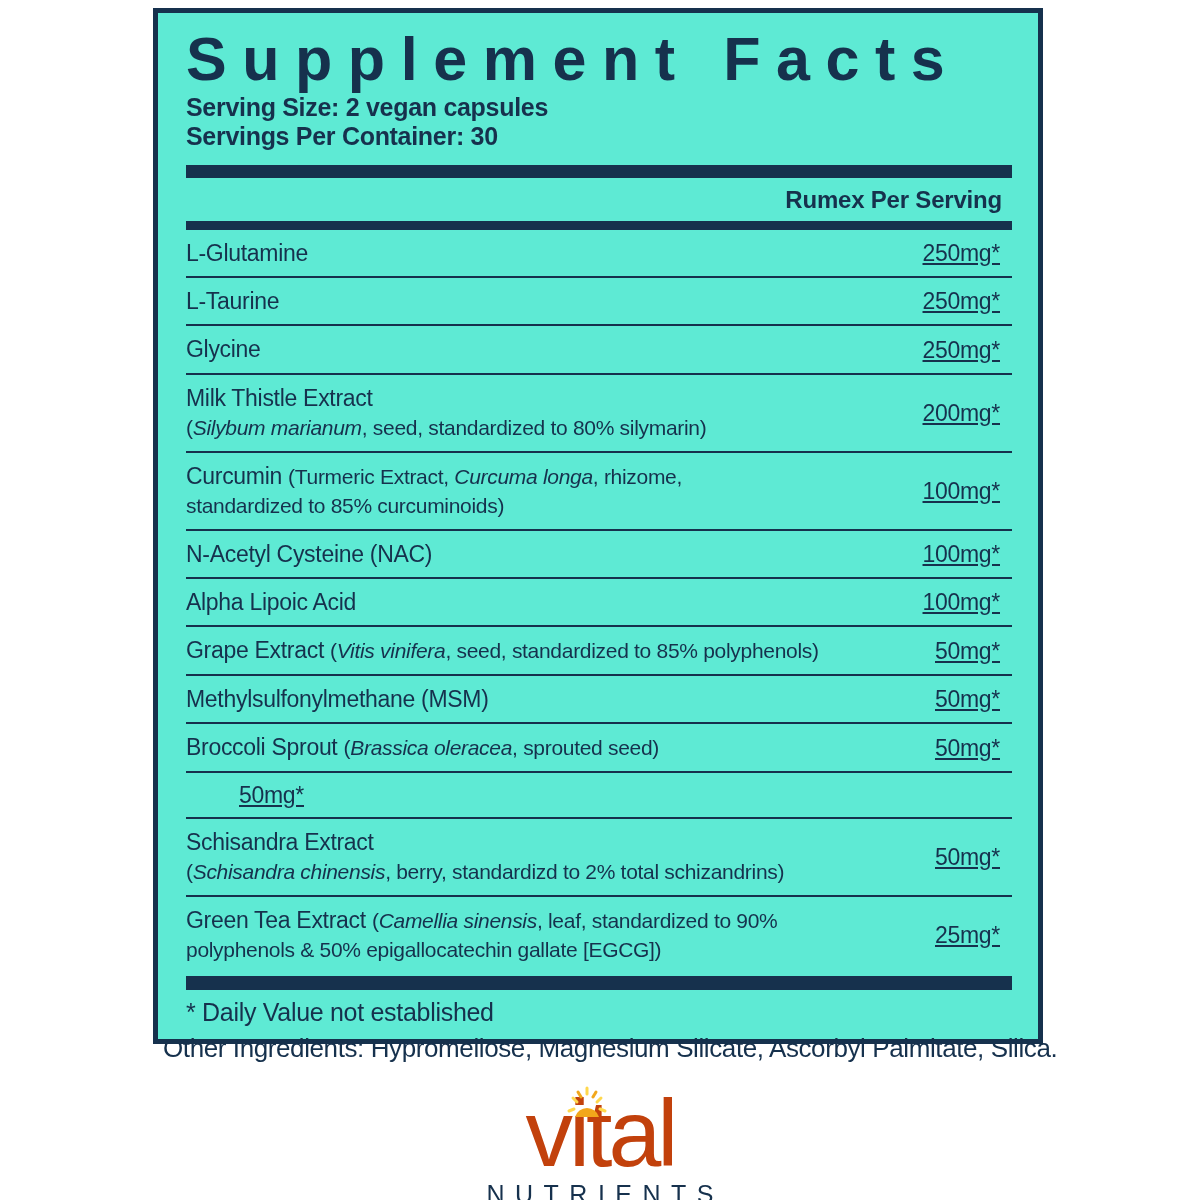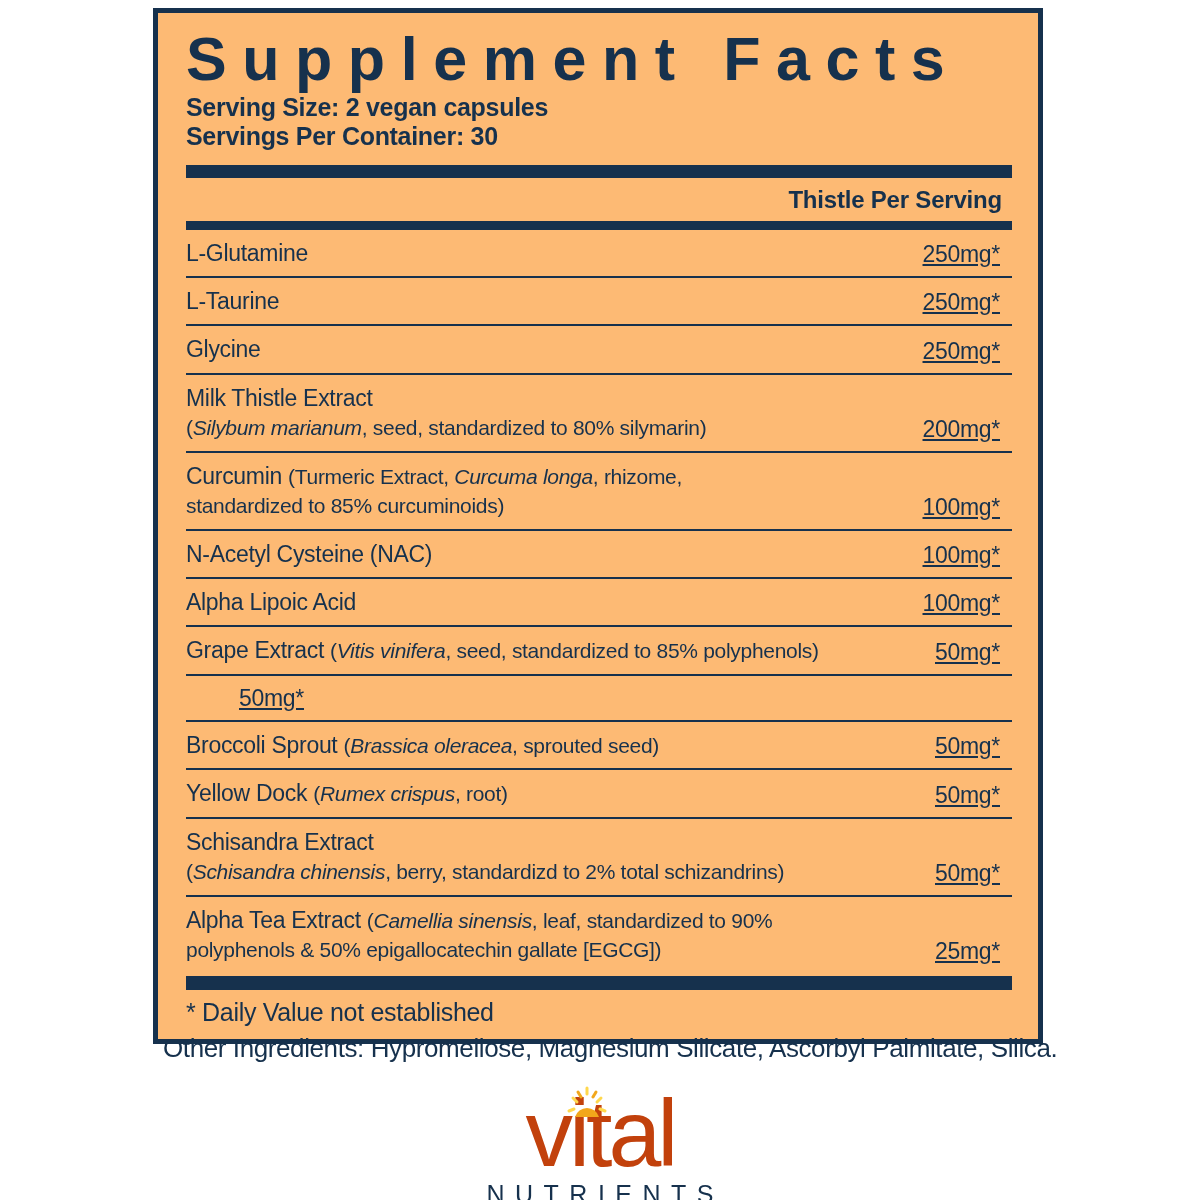--- a/index.html
+++ b/index.html
@@ -15,21 +15,21 @@
   }
 
   .facts-box {
     position: absolute;
     left: 153px;
     top: 8px;
     width: 890px;
     min-height: 1000px;
     box-sizing: border-box;
     border: 5px solid #16314D;
-    background: #fdba74;
+    background: #5eead4;
     padding: 16px 26px 0 28px;
   }
 
   .panel-title {
     font-size: 61px;
     font-weight: bold;
     letter-spacing: 0.255em;
     line-height: 1.0;
     white-space: nowrap;
     color: #16314D;
@@ -58,21 +58,21 @@
   }
 
   .bar-mid {
     height: 9px;
     background: #16314D;
   }
 
   .row {
     display: flex;
     justify-content: space-between;
-    align-items: flex-end;
+    align-items: center;
     padding: 9px 0 8px 0;
     border-bottom: 2px solid #16314D;
   }
   .row:last-child {
     border-bottom: none;
     padding-bottom: 11px;
   }
 
   .row-name {
     flex: 1 1 auto;
@@ -155,21 +155,21 @@
 <div class="facts-box">
   <div class="panel-title">Supplement Facts</div>
 
   <div class="serving-info">
     <div>Serving Size: 2 vegan capsules</div>
     <div>Servings Per Container: 30</div>
   </div>
 
   <div class="bar-thick"></div>
 
-  <div class="amount-header">Thistle Per Serving</div>
+  <div class="amount-header">Rumex Per Serving</div>
 
   <div class="bar-mid"></div>
 
   <div id="ingredient-table">
       <div class="row">
         <div class="row-name">
           <div class="line"><span>L-Glutamine</span></div>
         </div>
         <div class="row-amount">250mg*</div>
       </div>
@@ -211,44 +211,44 @@
         </div>
         <div class="row-amount">100mg*</div>
       </div>
       <div class="row">
         <div class="row-name">
           <div class="line"><span>Grape Extract </span><span class="detail">(</span><span class="detail it">Vitis vinifera</span><span class="detail">, seed, standardized to 85% polyphenols)</span></div>
         </div>
         <div class="row-amount">50mg*</div>
       </div>
       <div class="row">
+        <div class="row-name">
+          <div class="line"><span>Methylsulfonylmethane (MSM)</span></div>
+        </div>
         <div class="row-amount">50mg*</div>
       </div>
       <div class="row">
         <div class="row-name">
           <div class="line"><span>Broccoli Sprout </span><span class="detail">(</span><span class="detail it">Brassica oleracea</span><span class="detail">, sprouted seed)</span></div>
         </div>
         <div class="row-amount">50mg*</div>
       </div>
       <div class="row">
-        <div class="row-name">
-          <div class="line"><span>Yellow Dock </span><span class="detail">(</span><span class="detail it">Rumex crispus</span><span class="detail">, root)</span></div>
-        </div>
         <div class="row-amount">50mg*</div>
       </div>
       <div class="row">
         <div class="row-name">
           <div class="line"><span>Schisandra Extract</span></div>
           <div class="line"><span class="detail">(</span><span class="detail it">Schisandra chinensis</span><span class="detail">, berry, standardizd to 2% total schizandrins)</span></div>
         </div>
         <div class="row-amount">50mg*</div>
       </div>
       <div class="row">
         <div class="row-name">
-          <div class="line"><span>Alpha Tea Extract </span><span class="detail">(</span><span class="detail it">Camellia sinensis</span><span class="detail">, leaf, standardized to 90%</span></div>
+          <div class="line"><span>Green Tea Extract </span><span class="detail">(</span><span class="detail it">Camellia sinensis</span><span class="detail">, leaf, standardized to 90%</span></div>
           <div class="line"><span class="detail">polyphenols &amp; 50% epigallocatechin gallate [EGCG])</span></div>
         </div>
         <div class="row-amount">25mg*</div>
       </div>
     </div>
 
   <div class="bar-thick-bottom"></div>
 
   <div class="footnote">* Daily Value not established</div>
 </div>

